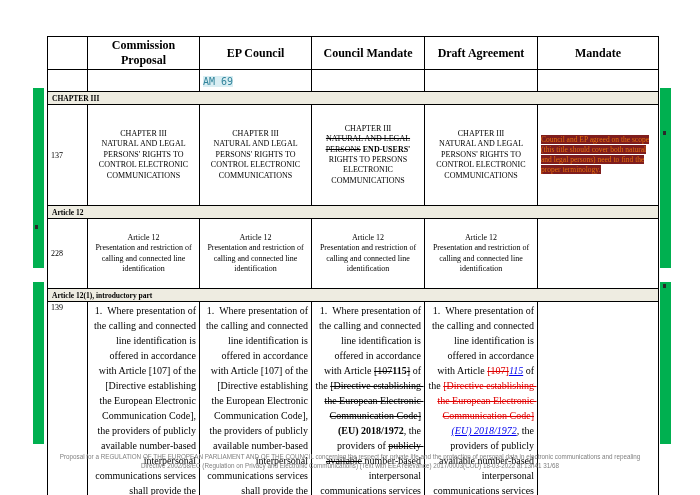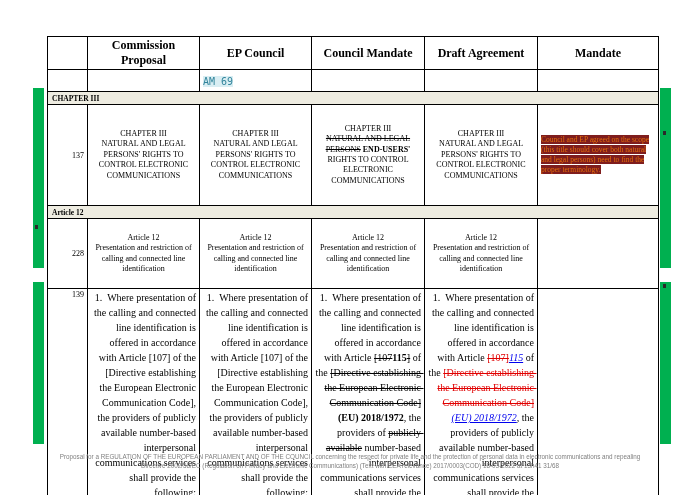--- a/index.html
+++ b/index.html
@@ -30,21 +30,21 @@
   tr.h-header{height:15px}
   tr.h-am{height:22px}
   tr.h-sec{height:13px}
   tr.h-137{height:101px}
   tr.h-138{height:70px}
   tr.h-139{height:140px}
 
   .section-row td{background:#eeece1;font-weight:bold;font-size:7.5px;text-align:left;
                   padding:1px 4px;vertical-align:middle;}
 
-  .num{text-align:right;vertical-align:middle;font-size:8px;}
+  .num{text-align:left;vertical-align:middle;font-size:8px;}
   .cc{font-size:8px;line-height:1.3;text-align:center;vertical-align:middle;}
   .pre{white-space:pre-line;}
   .para{font-size:10px;line-height:1.5;text-align:right;vertical-align:top;
         padding:3px 4px;white-space:pre-wrap;}
   .top{vertical-align:top;}
   .am-cell{vertical-align:top;text-align:left;}
   .am{color:#31849b;background:#d9eef3;font-family:"DejaVu Sans Mono", monospace;font-size:10px;}
 
   .comment-cell{vertical-align:middle;text-align:left;font-size:7.5px;line-height:1.35;padding:2px 3px;}
   .comment{color:#e36c0a;background:#7f1d1d;}
@@ -104,21 +104,21 @@
         <td colspan="6">CHAPTER III</td>
       </tr>
 
       <tr class="h-137">
         <td class="num">137</td>
         <td class="cc pre">CHAPTER III
 NATURAL AND LEGAL PERSONS' RIGHTS TO CONTROL ELECTRONIC COMMUNICATIONS</td>
         <td class="cc pre">CHAPTER III
 NATURAL AND LEGAL PERSONS' RIGHTS TO CONTROL ELECTRONIC COMMUNICATIONS</td>
         <td class="cc pre"><span>CHAPTER III
-</span><span class="strike">NATURAL AND LEGAL PERSONS</span><span> </span><span class="bold">END-USERS'</span><span> RIGHTS TO CONTROL ELECTRONIC COMMUNICATIONS</span></td>
+</span><span class="strike">NATURAL AND LEGAL PERSONS</span><span> </span><span class="bold">END-USERS'</span><span> RIGHTS TO PERSONS ELECTRONIC COMMUNICATIONS</span></td>
         <td class="cc pre">CHAPTER III
 NATURAL AND LEGAL PERSONS' RIGHTS TO CONTROL ELECTRONIC COMMUNICATIONS</td>
         <td class="comment-cell"><span class="comment">Council and EP agreed on the scope (this title should cover both natural and legal persons) need to find the proper terminology.</span></td>
       </tr>
 
       <tr class="h-sec section-row">
         <td colspan="6">Article 12</td>
       </tr>
 
       <tr class="h-138">
@@ -127,20 +127,23 @@
 Presentation and restriction of calling and connected line identification</td>
         <td class="cc pre">Article 12
 Presentation and restriction of calling and connected line identification</td>
         <td class="cc pre">Article 12
 Presentation and restriction of calling and connected line identification</td>
         <td class="cc pre">Article 12
 Presentation and restriction of calling and connected line identification</td>
         <td></td>
       </tr>
 
+      <tr class="h-sec section-row">
+        <td colspan="6">Article 12(1), introductory part</td>
+      </tr>
 
       <tr class="h-139">
         <td class="num top">139</td>
         <td class="para">1.&nbsp; Where presentation of the calling and connected line identification is offered in accordance with Article [107] of the [Directive establishing the European Electronic Communication Code], the providers of publicly available number-based interpersonal communications services shall provide the following:</td>
         <td class="para">1.&nbsp; Where presentation of the calling and connected line identification is offered in accordance with Article [107] of the [Directive establishing the European Electronic Communication Code], the providers of publicly available number-based interpersonal communications services shall provide the following:</td>
         <td class="para"><span>1.&nbsp; Where presentation of the calling and connected line identification is offered in accordance with Article </span><span class="strike">[107</span><span class="bold">115</span><span class="strike">]</span><span> of the </span><span class="strike">[Directive establishing the European Electronic Communication Code]</span><span class="bold">(EU) 2018/1972</span><span>, the providers of </span><span class="strike">publicly available</span><span> number-based interpersonal communications services shall provide the following:</span></td>
         <td class="para"><span>1.&nbsp; Where presentation of the calling and connected line identification is offered in accordance with Article </span><span class="del">[107]</span><span class="ins">115</span><span> of the </span><span class="del">[Directive establishing the European Electronic Communication Code]</span><span class="ins">(EU) 2018/1972</span><span>, the providers of publicly available number-based interpersonal communications services shall provide the following:</span></td>
         <td></td>
       </tr>
     </tbody>

